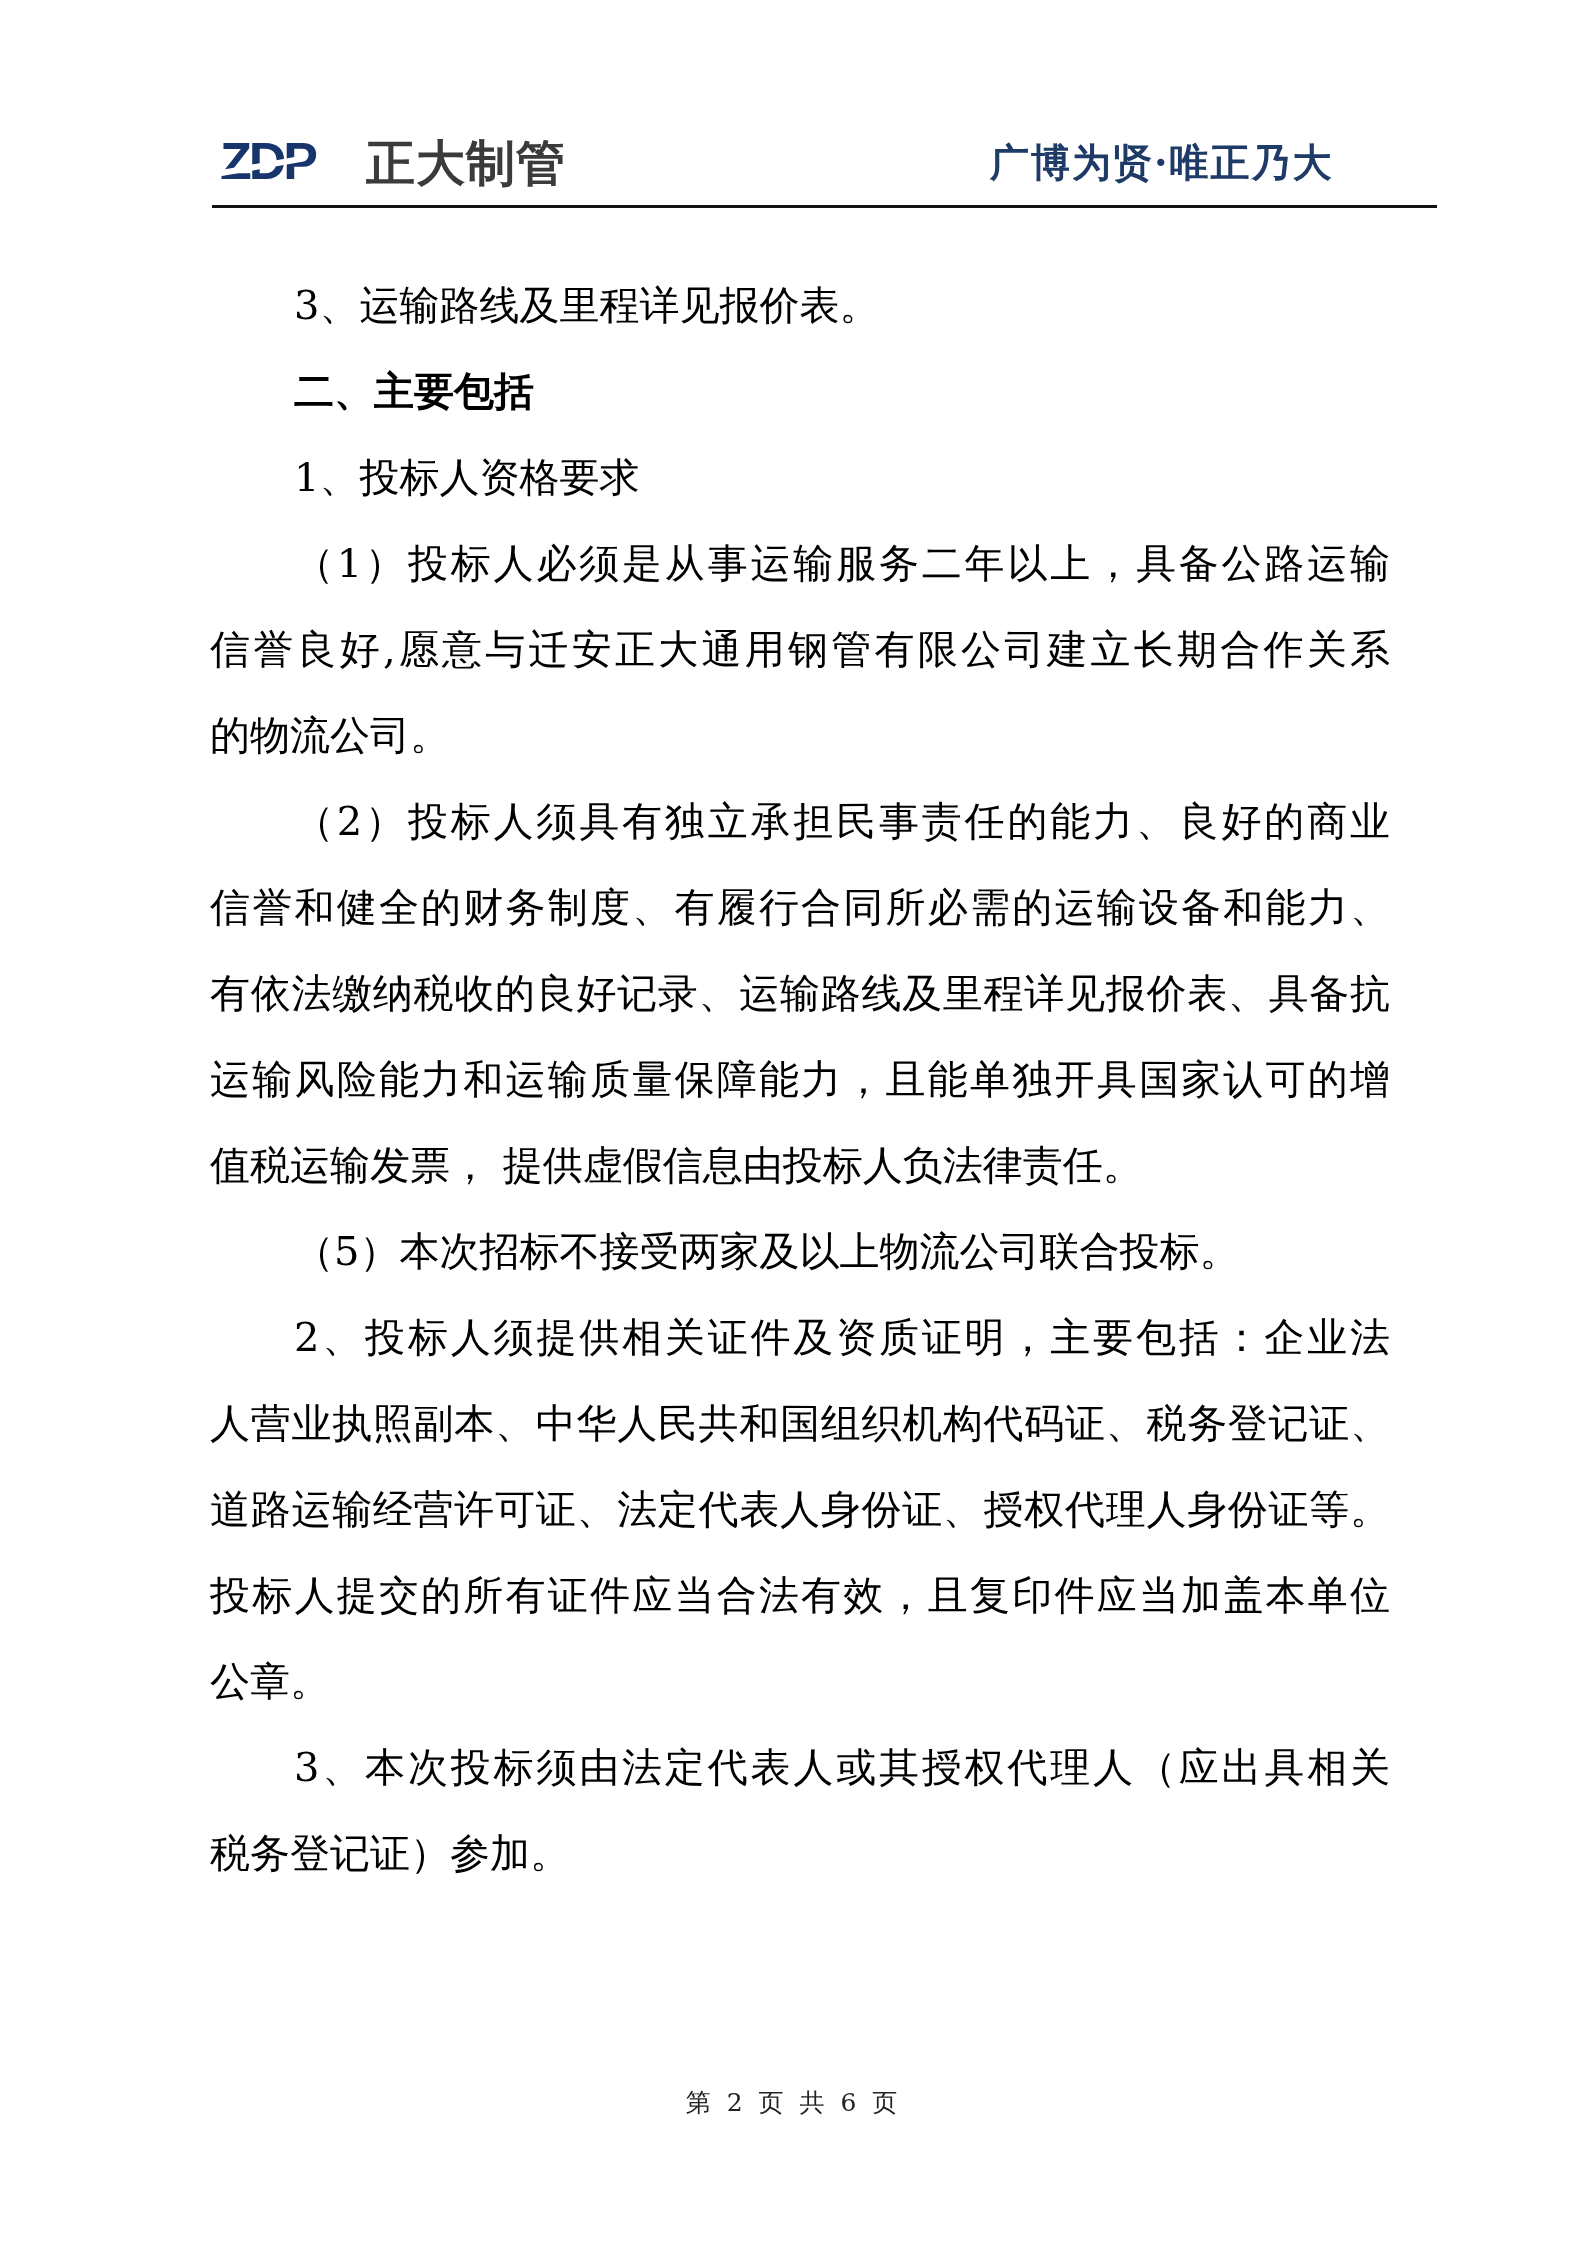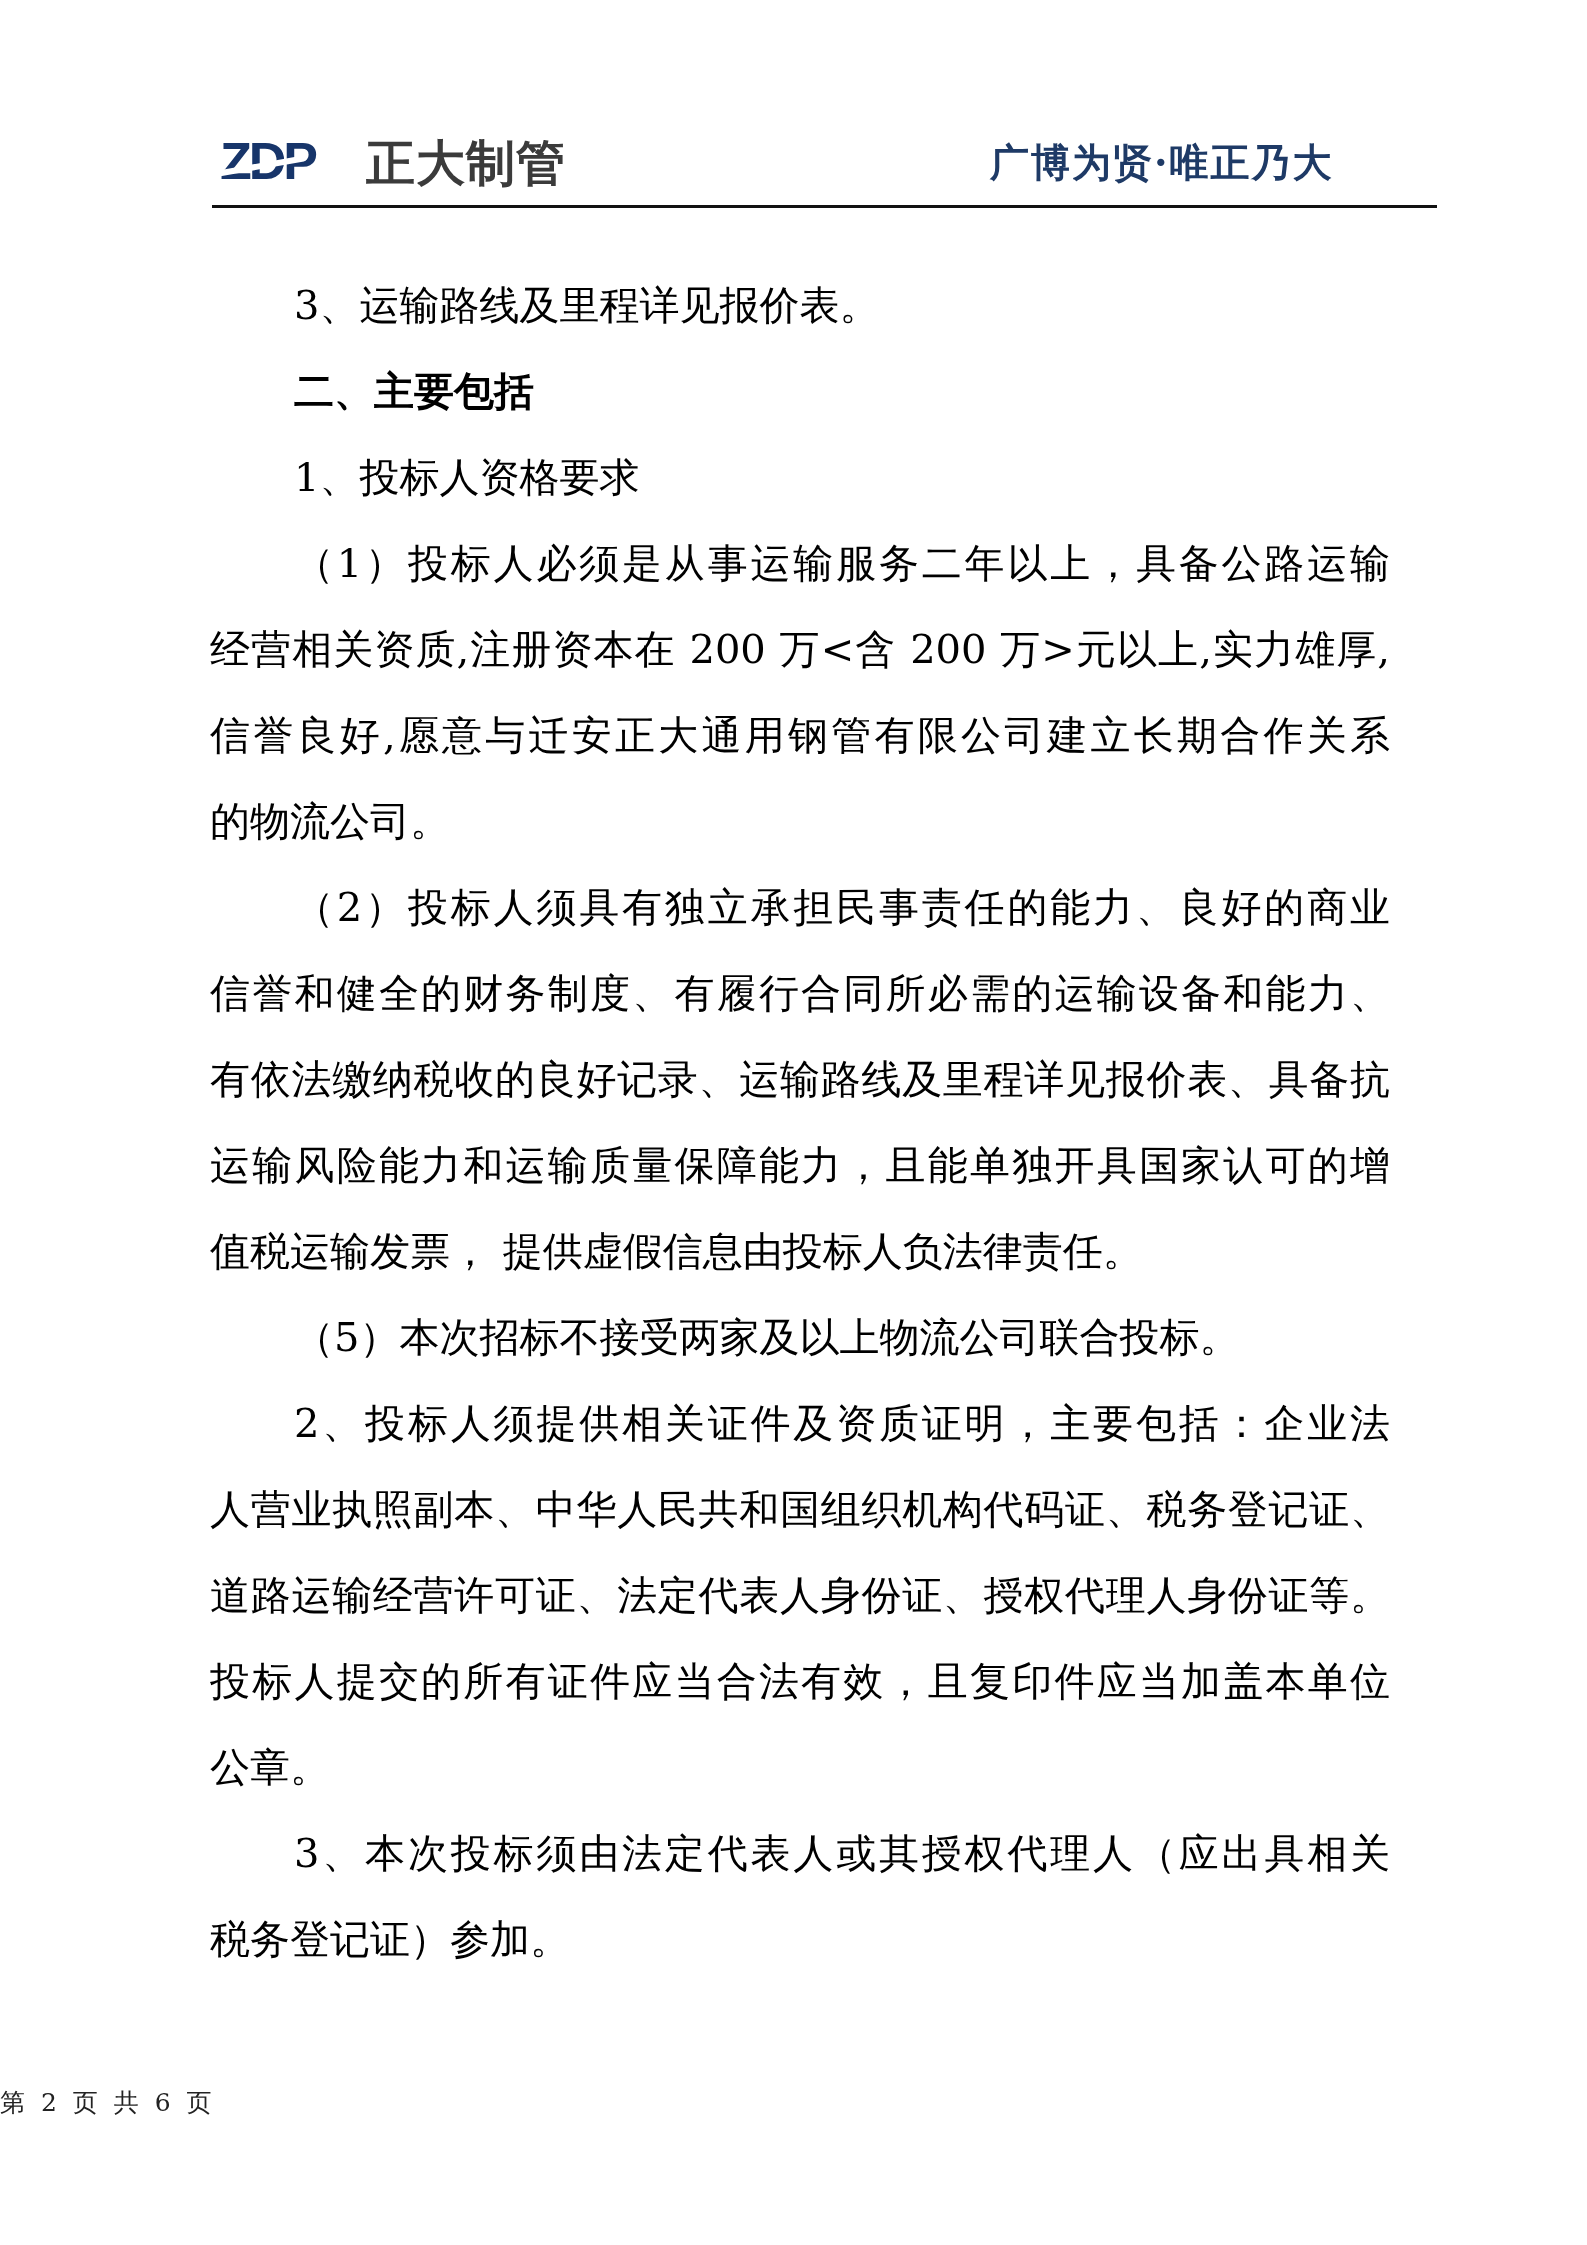--- a/index.html
+++ b/index.html
@@ -96,20 +96,21 @@
   .line.bold {
     font-weight: bold;
   }
 
   
   .footer {
     position: absolute;
     left: 0;
     top: 2086px;
     width: 100%;
+    text-align: center;
     font-size: 25px;
     letter-spacing: 4px;
     color: #222222;
   }
 </style>
 </head>
 <body>
 
 <div class="page">
 
@@ -122,21 +123,20 @@
 
   <div class="slogan">广博为贤·唯正乃大</div>
 
   <div class="header-rule"></div>
 
   <main class="doc-body">
       <div class="line indent end">3、运输路线及里程详见报价表。</div>
       <div class="line indent end bold">二、主要包括</div>
       <div class="line indent end">1、投标人资格要求</div>
       <div class="line indent">（1）投标人必须是从事运输服务二年以上，具备公路运输</div>
-      <div class="line">经营相关资质,注册资本在 200 万&lt;含 200 万&gt;元以上,实力雄厚,</div>
       <div class="line">信誉良好,愿意与迁安正大通用钢管有限公司建立长期合作关系</div>
       <div class="line end">的物流公司。</div>
       <div class="line indent">（2）投标人须具有独立承担民事责任的能力、良好的商业</div>
       <div class="line">信誉和健全的财务制度、有履行合同所必需的运输设备和能力、</div>
       <div class="line">有依法缴纳税收的良好记录、运输路线及里程详见报价表、具备抗</div>
       <div class="line">运输风险能力和运输质量保障能力，且能单独开具国家认可的增</div>
       <div class="line end">值税运输发票， 提供虚假信息由投标人负法律责任。</div>
       <div class="line indent end">（5）本次招标不接受两家及以上物流公司联合投标。</div>
       <div class="line indent">2、投标人须提供相关证件及资质证明，主要包括：企业法</div>
       <div class="line">人营业执照副本、中华人民共和国组织机构代码证、税务登记证、</div>

